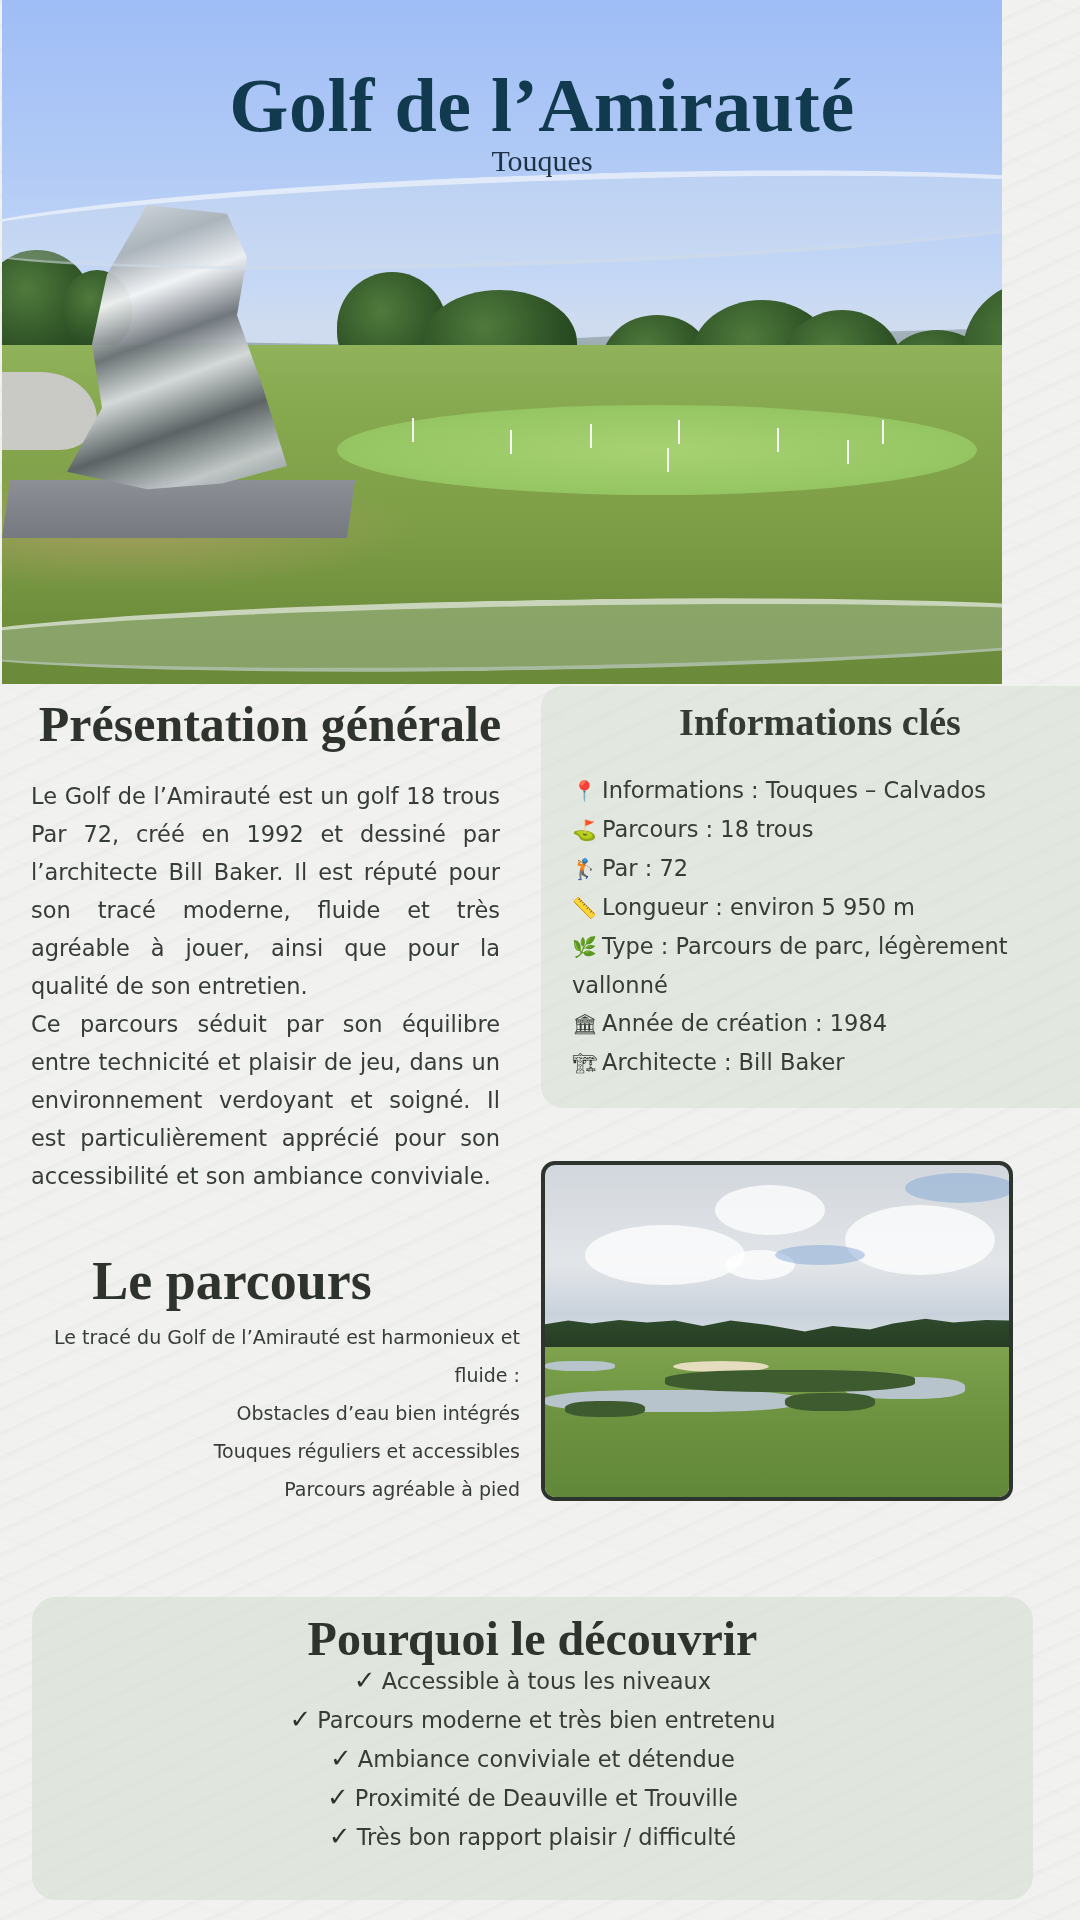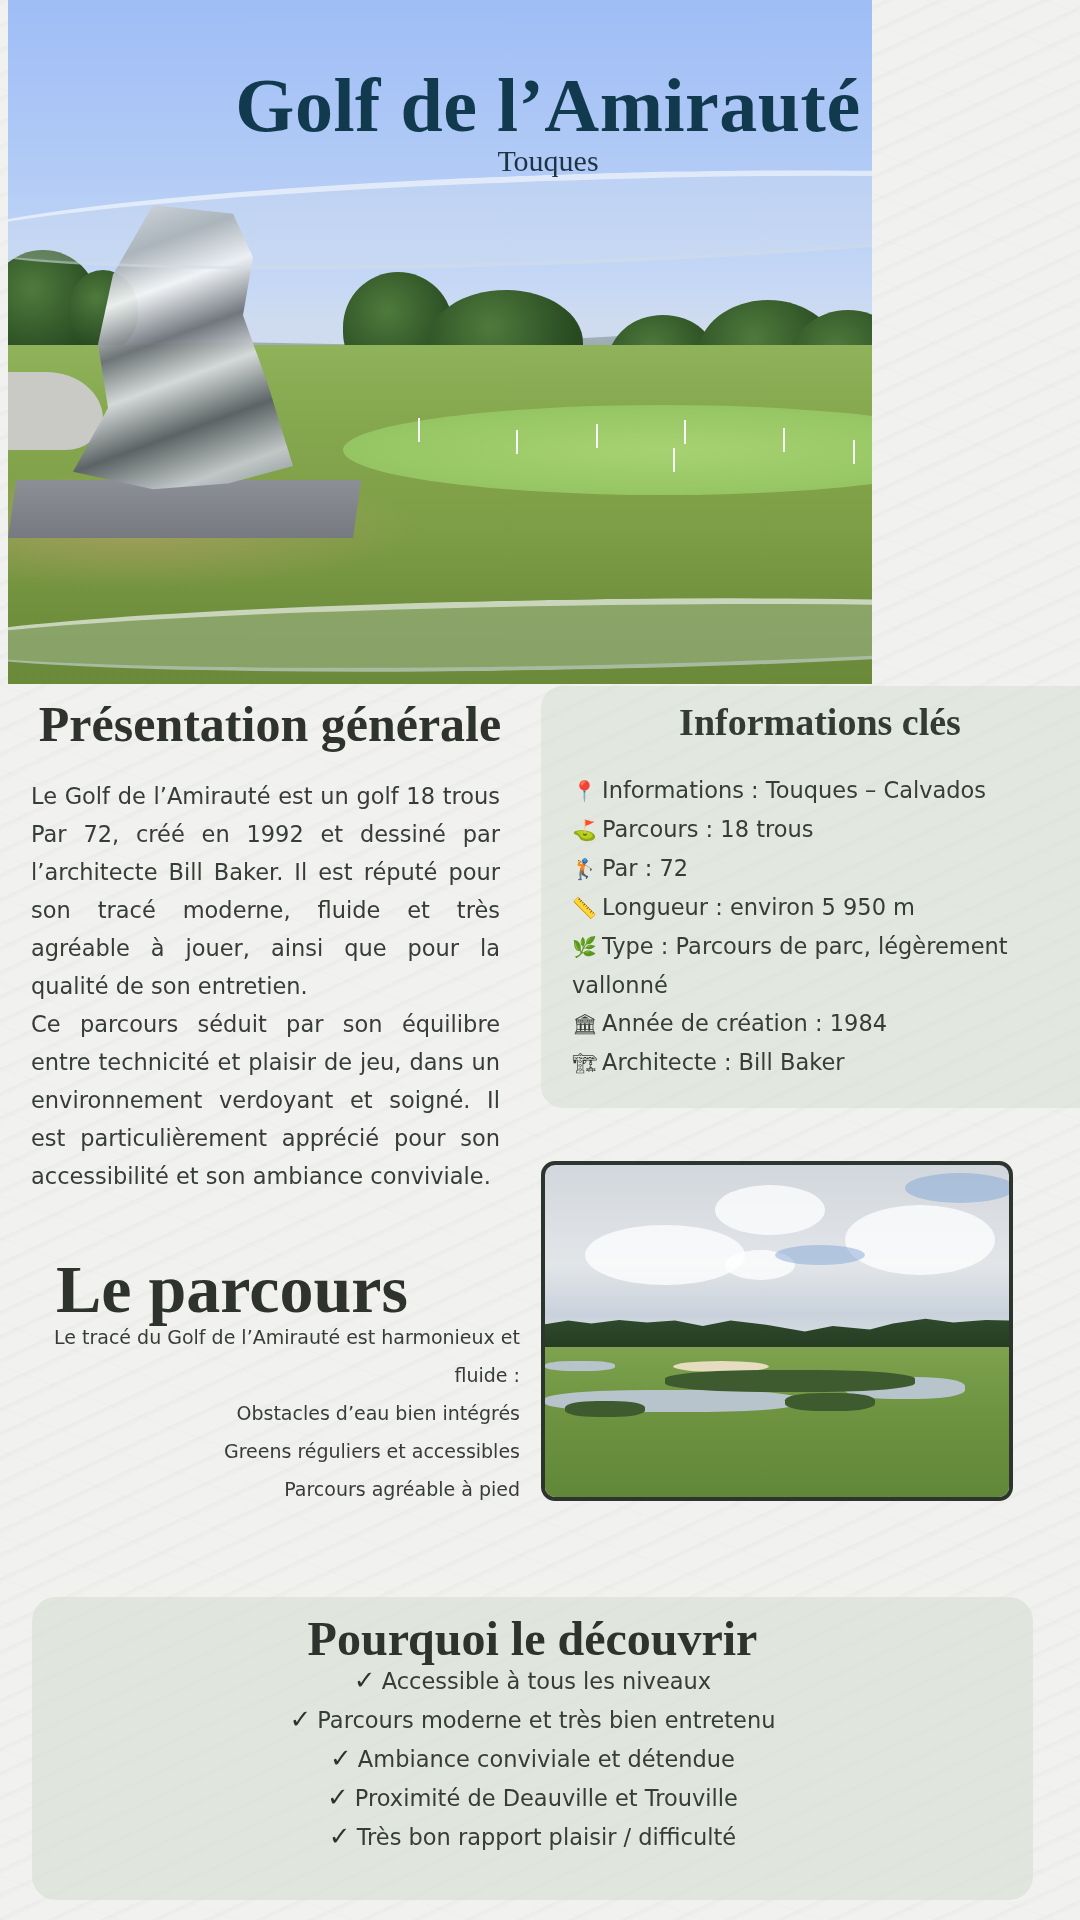--- a/index.html
+++ b/index.html
@@ -10,21 +10,21 @@
     color: #333a33;
     background:
       repeating-linear-gradient(155deg, rgba(0,0,0,0.018) 0px, rgba(0,0,0,0.018) 2px, rgba(255,255,255,0) 6px, rgba(255,255,255,0) 22px),
       repeating-linear-gradient(20deg, rgba(0,0,0,0.012) 0px, rgba(255,255,255,0) 3px, rgba(255,255,255,0) 40px),
       #f1f1ef;
   }
   .serif { font-family: "Liberation Serif", "DejaVu Serif", serif; }
 
   
   .hero {
-    position: absolute; left: 8px; top: 0; width: 864px; height: 684px; overflow: hidden;
+    position: absolute; left: 2px; top: 0; width: 1000px; height: 684px; overflow: hidden;
     background: linear-gradient(180deg, #9fbdf6 0%, #b2cbf6 25%, #c6d8f5 42%, #cfdcef 47%);
     padding-left: 28px;
   }
   .hero .hills {
     position: absolute; left: 0; top: 318px; width: 1080px; height: 40px;
     background: linear-gradient(180deg, #9aa8b6, #7f8f8a);
     clip-path: polygon(0 80%, 20% 60%, 40% 70%, 60% 40%, 80% 35%, 100% 20%, 100% 100%, 0 100%);
     opacity: .7;
   }
   .tree { position: absolute; border-radius: 50% 50% 45% 45%; background: radial-gradient(circle at 40% 35%, #4f7a3c, #2c4f24 65%, #213f1b); }
@@ -107,21 +107,21 @@
     clip-path: polygon(0 20%, 5% 10%, 10% 18%, 16% 8%, 22% 15%, 28% 10%, 34% 25%, 40% 10%, 48% 22%, 56% 40%, 62% 25%, 70% 35%, 75% 18%, 82% 5%, 88% 15%, 95% 8%, 100% 10%, 100% 100%, 0 100%);
   }
   .photo .field { position: absolute; left: 0; top: 182px; width: 100%; height: 160px; background: linear-gradient(180deg, #7ea24e 0%, #6e9441 40%, #5f8637 100%); }
   .photo .bunker { position: absolute; left: 128px; top: 196px; width: 96px; height: 11px; border-radius: 50%; background: #e6dcc0; }
   .photo .water { position: absolute; background: #b8c4cc; border-radius: 40%; }
   .photo .reeds { position: absolute; background: #3e5a2f; border-radius: 40%; }
 
   
   .parc-title {
     position: absolute; left: 0; top: 1250px; width: 464px; text-align: center;
-    font-size: 68px; font-weight: bold; color: #2e342d;
+    font-size: 54px; font-weight: bold; color: #2e342d;
   }
   .parc-body { position: absolute; left: 20px; top: 1318px; width: 500px; text-align: right; font-size: 19px; line-height: 38px; color: #363c36; }
   .parc-list { list-style: none; }
 
   
   .why-card {
     position: absolute; left: 32px; top: 1597px; width: 1001px; height: 303px;
     background: rgba(214,222,210,.6); border-radius: 24px;
   }
   .why-title {
@@ -200,21 +200,21 @@
   <div class="reeds" style="left:20px;top:236px;width:80px;height:16px;"></div>
   <div class="reeds" style="left:120px;top:205px;width:250px;height:22px;"></div>
   <div class="reeds" style="left:240px;top:228px;width:90px;height:18px;"></div>
 </div>
 
 <h2 class="parc-title serif">Le parcours</h2>
 <div class="parc-body">
   <p>Le tracé du Golf de l’Amirauté est harmonieux et fluide :</p>
   <ul class="parc-list">
     <li>Obstacles d’eau bien intégrés</li>
-    <li>Greens réguliers et accessibles</li>
+    <li>Touques réguliers et accessibles</li>
     <li>Parcours agréable à pied</li>
   </ul>
 </div>
 
 <div class="why-card"></div>
 <h2 class="why-title serif">Pourquoi le découvrir</h2>
 <ul class="why-list">
   <li><span class="check">✓</span><span>Accessible à tous les niveaux</span></li>
   <li><span class="check">✓</span><span>Parcours moderne et très bien entretenu</span></li>
   <li><span class="check">✓</span><span>Ambiance conviviale et détendue</span></li>

